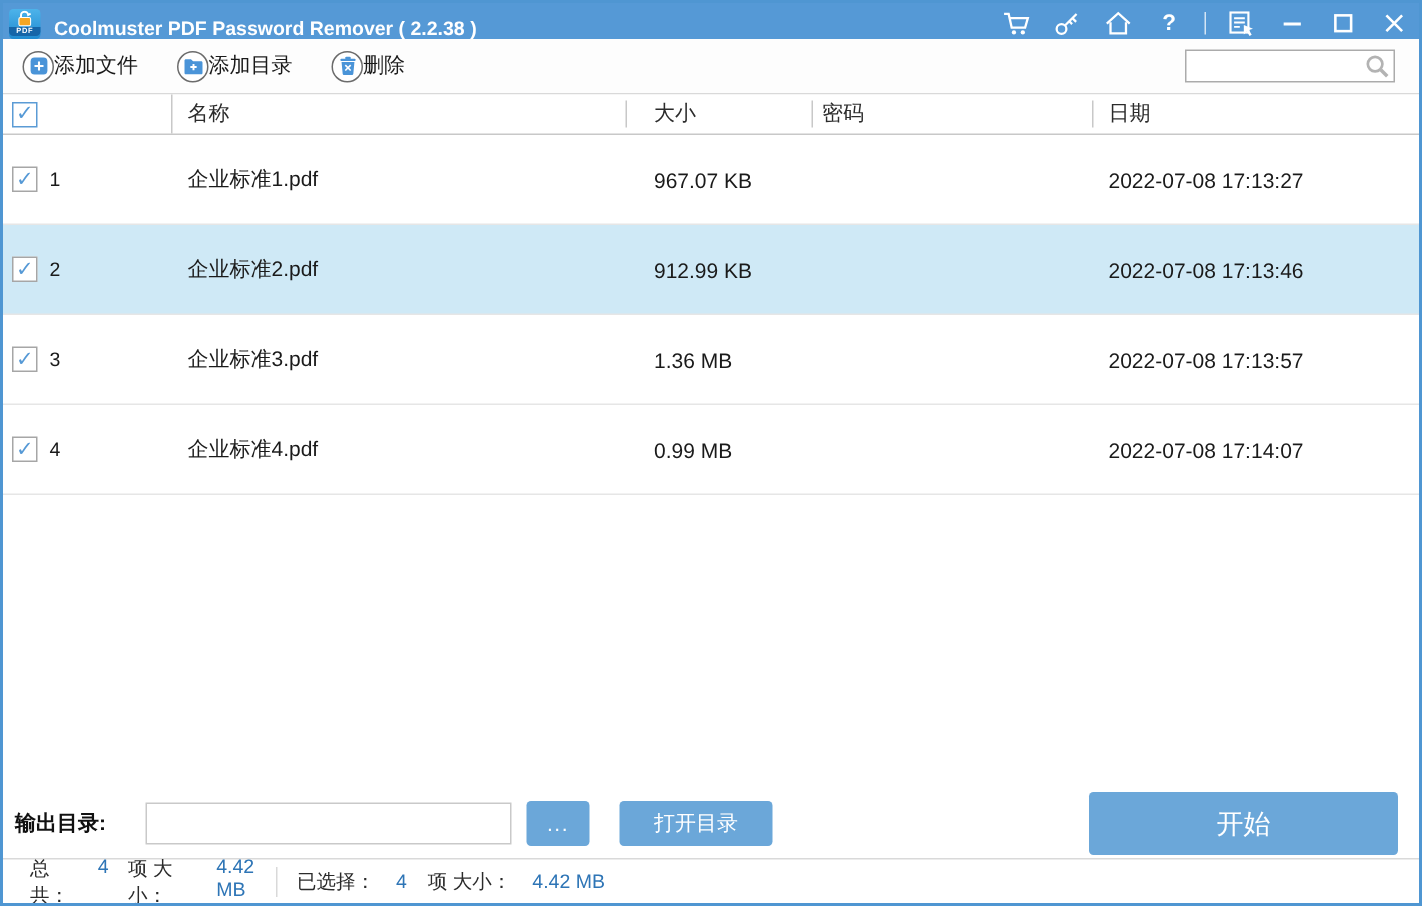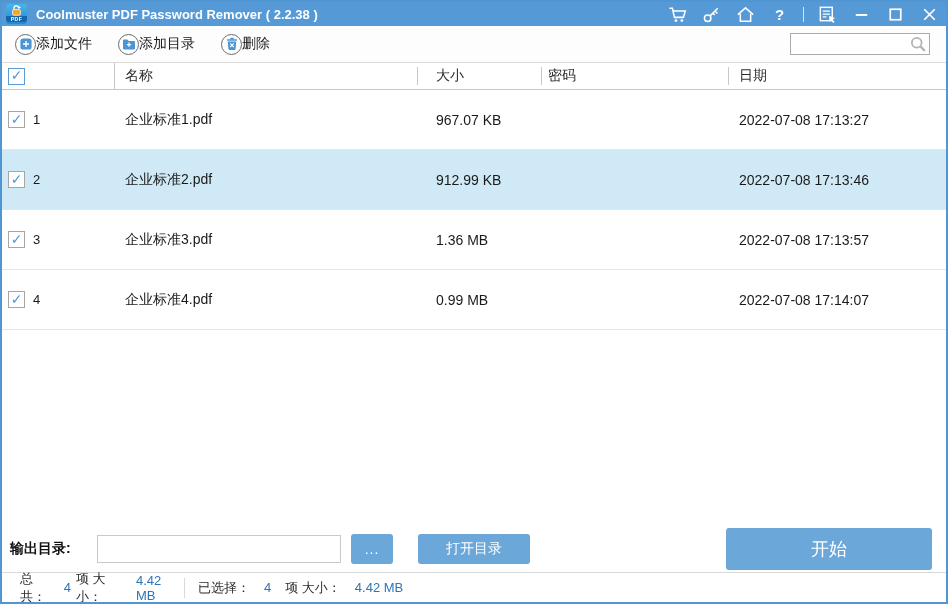--- a/index.html
+++ b/index.html
@@ -2,21 +2,21 @@
 <html><head>
 <meta charset="utf-8">
 <style>
   * { box-sizing: border-box; margin: 0; padding: 0; }
   html,body { width:948px; height:604px; }
   body { font-family:"Liberation Sans","DejaVu Sans",sans-serif; background:#fff; }
   .window { position:relative; width:948px; height:604px; background:#fff;
             border:2px solid #4f96d2; overflow:hidden; }
 
   
-  .titlebar { height:24px; background:#5599d6; display:flex; align-items:center; padding:0 6px 0 4px; }
+  .titlebar { height:24px; background:#5599d6; display:flex; align-items:flex-end; padding:0 6px 0 4px; }
   .app-icon { width:21px; height:20px; border-radius:3px; background:linear-gradient(#4db3ea,#1f8ad0);
               position:relative; flex:0 0 auto; display:flex; flex-direction:column; align-items:center; }
   .app-icon svg { margin-top:1px; }
   .app-icon .pdf-band { font-size:5px; font-weight:bold; color:#fff; background:#1565a8; width:100%;
               text-align:center; border-radius:0 0 3px 3px; line-height:6px; letter-spacing:.5px; }
   .win-title { color:#fff; font-weight:bold; font-size:13px; margin-left:9px; flex:1 1 auto;
                white-space:nowrap; overflow:hidden; }
   .tb-icons { display:flex; align-items:center; gap:13px; }
   .tb-btn { width:21px; height:21px; display:flex; align-items:center; justify-content:center; cursor:pointer; }
   .tb-btn svg { display:block; }
@@ -60,27 +60,27 @@
   .trow .idx { margin-left:8px; font-size:13px; }
 
   
   .output-row { position:absolute; left:0; right:0; bottom:30px; height:46px;
                 display:flex; align-items:center; padding-left:8px; background:#fff;gap:8px; }
   .out-label { font-size:14px; font-weight:bold; color:#111; width:79px; flex:0 0 auto; }
   .out-input { width:244px; height:28px; border:1px solid #c9c9c9; font-size:13px; padding:0 6px; outline:none; }
   .btn { background:#6ba7d9; color:#fff; border:none; border-radius:3px; height:30px;
          display:flex; align-items:center; justify-content:center; cursor:pointer; }
   .btn-browse { width:42px; margin-left:2px; font-size:14px; letter-spacing:1px; }
-  .btn-open { width:112px; margin-left:17px; font-size:14px; }
+  .btn-open { width:102px; margin-left:12px; font-size:14px; }
   .btn-start { position:absolute; right:14px; width:206px; height:42px; font-size:18px; }
 
   
   .statusbar { position:absolute; left:0; right:0; bottom:0; height:30px; border-top:1px solid #d9d9d9;
                display:flex; align-items:center; font-size:13px; color:#2b2b2b; background:#fff; }
-  .sg1 { width:182px; padding-left:18px; flex:0 0 auto; display:flex; gap:5px; align-items:center; }
+  .sg1 { width:182px; padding-left:18px; flex:0 0 auto; display:flex; gap:13px; align-items:flex-start; }
   .status-sep { width:1px; height:20px; background:#d9d9d9; flex:0 0 auto; }
   .sg2 { padding-left:13px; display:flex; gap:14px; align-items:center; }
   .num { color:#2e75b6; }
 </style>
 </head>
 <body>
 
 <div class="window">
 
   <div class="titlebar">

